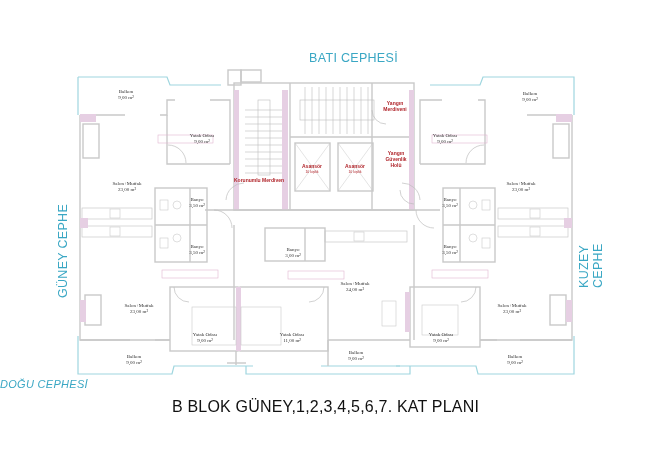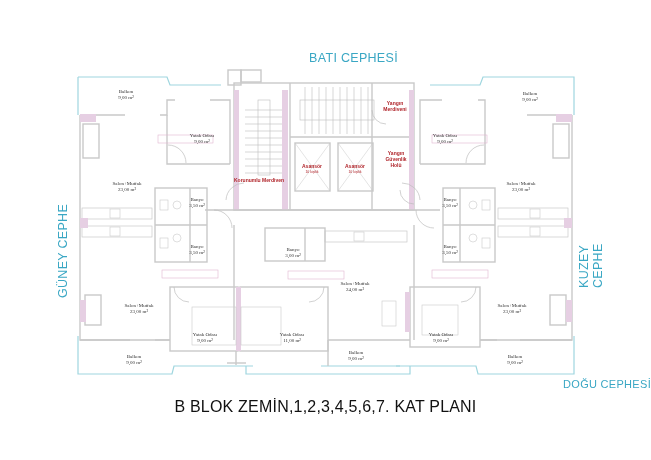--- a/index.html
+++ b/index.html
@@ -1,20 +1,20 @@
 <!DOCTYPE html>
 <html><head>
   <meta charset="utf-8">
   <style>
     html, body { margin: 0; padding: 0; background: #ffffff; }
     body { width: 651px; height: 460px; position: relative; overflow: hidden; font-family: "Liberation Serif", serif; }
     #plan { position: absolute; left: 0; top: 0; width: 651px; height: 460px; }
     .facade { position: absolute; font-family: "Liberation Sans", sans-serif; color: #3aa7c4; font-size: 12px; letter-spacing: 0.3px; }
     .facade-top { left: 0; width: 651px; top: 51px; text-align: center; font-size: 12.5px; padding-left: 28px; }
-    .facade-bottom { left: 0; width: 651px; top: 378px; text-align: right; font-size: 11px; }
+    .facade-bottom { left: 0; width: 651px; top: 378px; text-align: left; font-size: 11px; font-style: italic; }
     .facade-left { left: 56px; top: 298px; transform: rotate(-90deg); transform-origin: left top; font-size: 12.5px; }
     .facade-right { left: 577px; top: 288px; transform: rotate(-90deg); transform-origin: left top; font-size: 12.5px; }
     .title { position: absolute; left: 0; width: 651px; top: 398px; text-align: center; font-family: "Liberation Sans", sans-serif; font-size: 16px; color: #111; letter-spacing: 0.2px; }
     .lbl { position: absolute; font-size: 5px; color: #333; text-align: center; line-height: 6px; transform: translateX(-50%); white-space: nowrap; }
     .red { position: absolute; font-family: "Liberation Sans", sans-serif; font-size: 5px; font-weight: bold; color: #b0242a; text-align: center; line-height: 6px; transform: translateX(-50%); white-space: nowrap; }
     .red small { font-weight: normal; font-size: 3.5px; display: block; }
   </style>
 </head>
 <body>
 
@@ -267,13 +267,13 @@
     <div class="lbl" style="left: 512px; top: 303px;">
       <div>Salon+Mutfak</div>
       <div>23,00 m²</div>
     </div>
     <div class="lbl" style="left: 515px; top: 354px;">
       <div>Balkon</div>
       <div>9,00 m²</div>
     </div>
   </div>
 
-<div class="title">B BLOK  ZEMİN,1,2,3,4,5,6,7. KAT PLANI</div>
+<div class="title">B BLOK  GÜNEY,1,2,3,4,5,6,7. KAT PLANI</div>
 
 </body></html>

